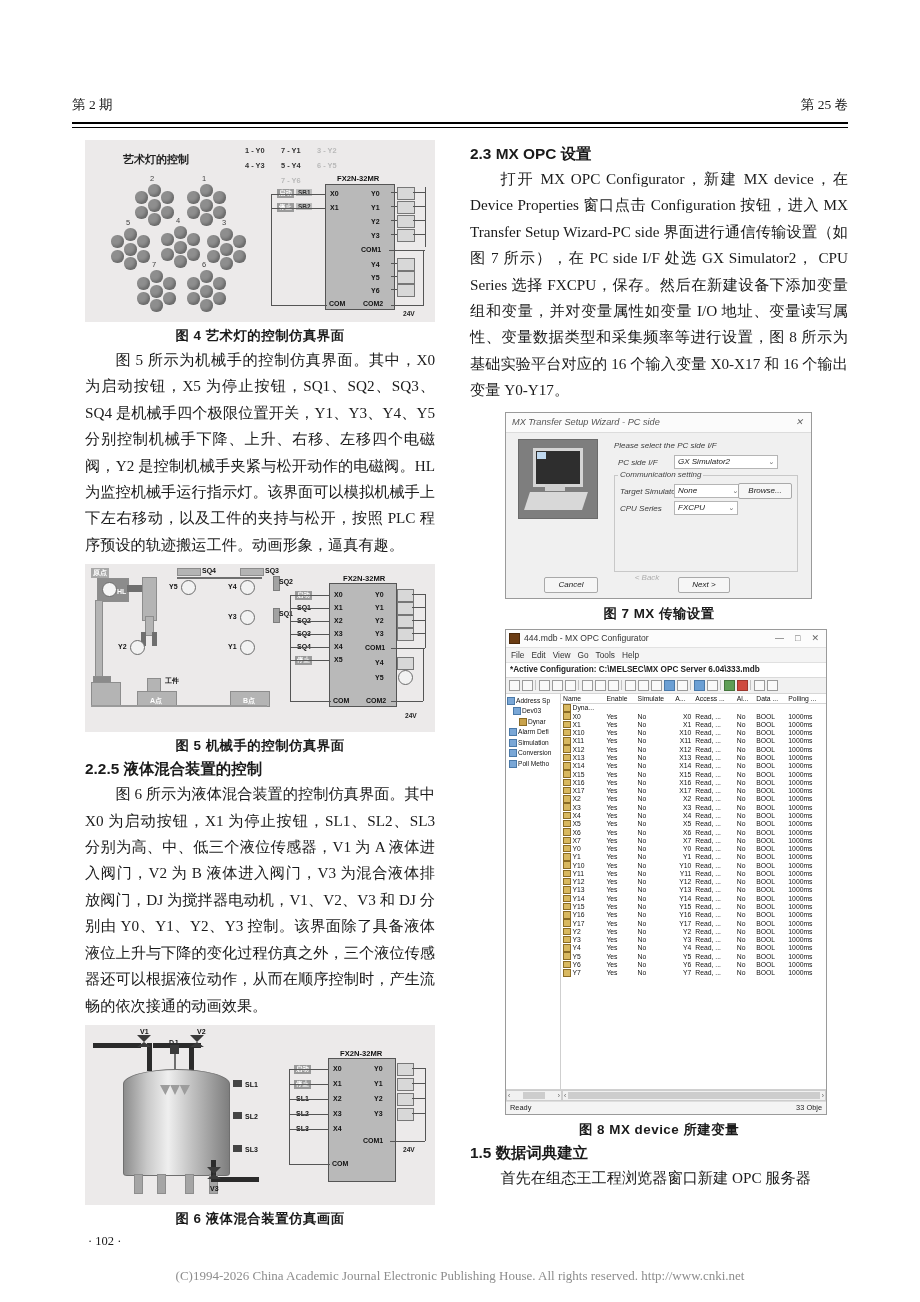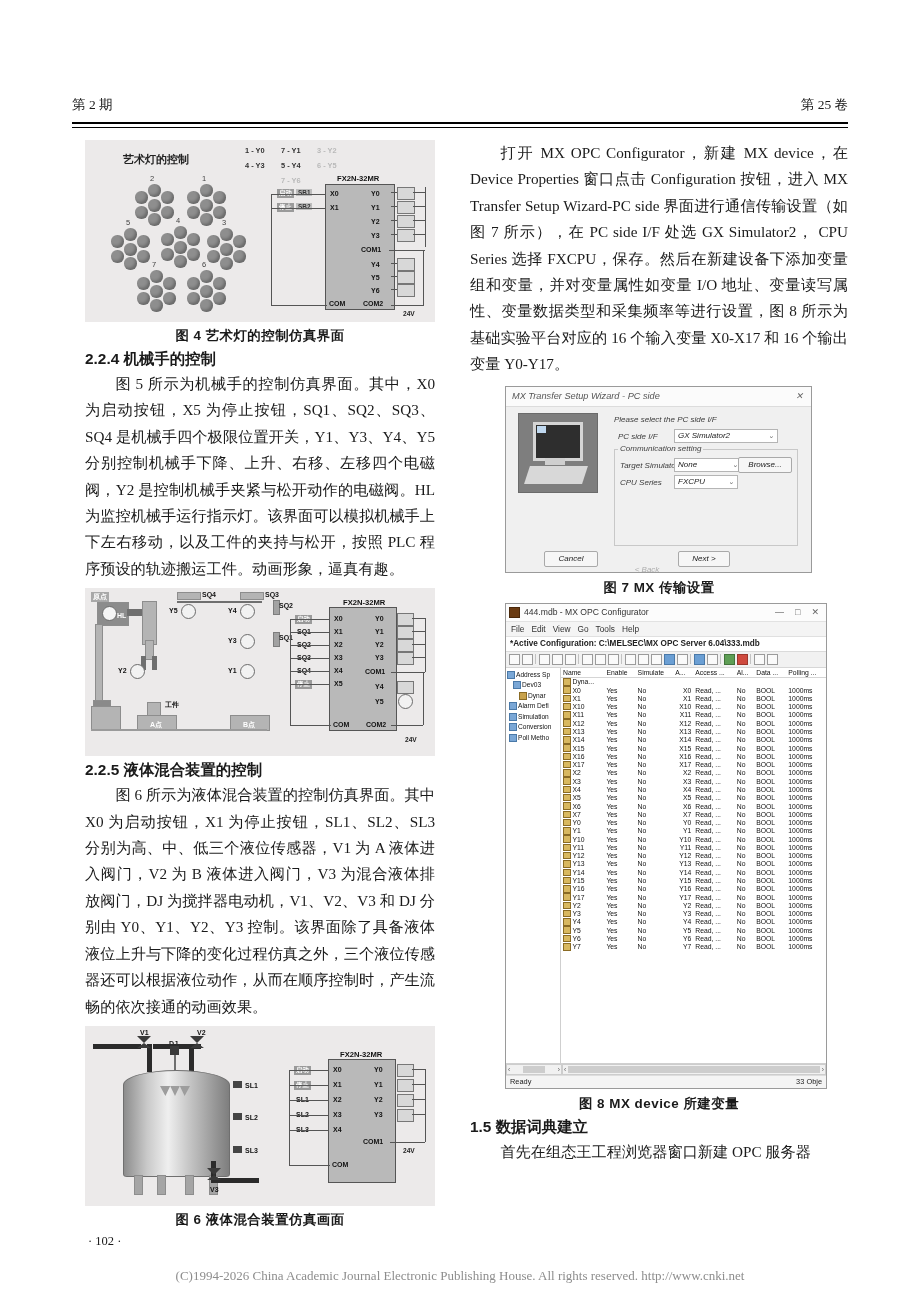--- a/index.html
+++ b/index.html
@@ -234,21 +234,20 @@
       <div class="wire" style="left:328px;top:66px;width:12px;height:1px;"></div>
       <div class="wire" style="left:328px;top:80px;width:12px;height:1px;"></div>
       <div class="wire" style="left:328px;top:94px;width:12px;height:1px;"></div>
       <div class="wire" style="left:304px;top:110px;width:36px;height:1px;"></div>
       <div class="wire" style="left:338px;top:110px;width:1px;height:56px;"></div>
       <div class="wire" style="left:306px;top:165px;width:32px;height:1px;"></div>
       <div class="v24" style="left:318px;top:170px;">24V</div>
     </div>
     <div class="cap">图 4    艺术灯的控制仿真界面</div>
 
-    <h4 class="sec">2.2.4 机械手的控制</h4>
     <p class="body">图 5 所示为机械手的控制仿真界面。其中，X0 为启动按钮，X5 为停止按钮，SQ1、SQ2、SQ3、SQ4 是机械手四个极限位置开关，Y1、Y3、Y4、Y5 分别控制机械手下降、上升、右移、左移四个电磁阀，Y2 是控制机械手夹紧与松开动作的电磁阀。HL 为监控机械手运行指示灯。该界面可以模拟机械手上下左右移动，以及工件的夹持与松开，按照 PLC 程序预设的轨迹搬运工件。动画形象，逼真有趣。</p>
 
     <div class="fig5" style="margin-top:6px;">
       <div class="mlbl" style="left:6px;top:4px;background:#a8a8a8;color:#fff;padding:0 2px;">原点</div>
       <div class="mgray" style="left:92px;top:4px;width:22px;height:6px;"></div>
       <div class="mlbl" style="left:117px;top:3px;">SQ4</div>
       <div class="mgray" style="left:155px;top:4px;width:22px;height:6px;"></div>
       <div class="mlbl" style="left:180px;top:3px;">SQ3</div>
       <div class="mdark" style="left:92px;top:13px;width:85px;height:1.4px;"></div>
 
@@ -327,20 +326,21 @@
       <div class="wire" style="left:340px;top:30px;width:1px;height:54px;"></div>
       <div class="wire" style="left:327px;top:30px;width:13px;height:1px;"></div>
       <div class="wire" style="left:327px;top:43px;width:13px;height:1px;"></div>
       <div class="wire" style="left:327px;top:56px;width:13px;height:1px;"></div>
       <div class="wire" style="left:327px;top:69px;width:13px;height:1px;"></div>
       <div class="wire" style="left:306px;top:84px;width:34px;height:1px;"></div>
       <div class="wire" style="left:338px;top:84px;width:1px;height:53px;"></div>
       <div class="wire" style="left:306px;top:137px;width:32px;height:1px;"></div>
       <div class="v24" style="left:320px;top:148px;">24V</div>
     </div>
+    <div class="cap">图 5   机械手的控制仿真界面</div>
 
     <h4 class="sec">2.2.5 液体混合装置的控制</h4>
     <p class="body">图 6 所示为液体混合装置的控制仿真界面。其中 X0 为启动按钮，X1 为停止按钮，SL1、SL2、SL3 分别为高、中、低三个液位传感器，V1 为 A 液体进入阀门，V2 为 B 液体进入阀门，V3 为混合液体排放阀门，DJ 为搅拌器电动机，V1、V2、V3 和 DJ 分别由 Y0、Y1、Y2、Y3 控制。该界面除了具备液体液位上升与下降的变化过程仿真之外，三个液位传感器还可以根据液位动作，从而在顺序控制时，产生流畅的依次接通的动画效果。</p>
 
     <div class="fig6" style="margin-top:6px;">
       <div class="mlbl" style="left:55px;top:3px;">V1</div>
       <div class="mlbl" style="left:112px;top:3px;">V2</div>
       <div class="mlbl" style="left:84px;top:14px;">DJ</div>
       <div class="pipe" style="left:8px;top:18px;width:48px;height:5px;"></div>
       <div class="pipe" style="left:62px;top:18px;width:5px;height:28px;"></div>
@@ -401,20 +401,21 @@
       <div class="wire" style="left:327px;top:58px;width:13px;height:1px;"></div>
       <div class="wire" style="left:327px;top:73px;width:13px;height:1px;"></div>
       <div class="wire" style="left:327px;top:88px;width:13px;height:1px;"></div>
       <div class="wire" style="left:305px;top:116px;width:35px;height:1px;"></div>
       <div class="v24" style="left:318px;top:121px;">24V</div>
     </div>
     <div class="cap">图 6   液体混合装置仿真画面</div>
   </div>
 
   <div class="colR">
+    <h4 class="sec">2.3   MX OPC 设置</h4>
     <p class="body">打开 MX OPC Configurator，新建 MX device，在 Device Properties 窗口点击 Configuration 按钮，进入 MX Transfer Setup Wizard-PC side 界面进行通信传输设置（如图 7 所示），在 PC side I/F 处选 GX Simulator2， CPU Series 选择 FXCPU，保存。然后在新建设备下添加变量组和变量，并对变量属性如变量 I/O 地址、变量读写属性、变量数据类型和采集频率等进行设置，图 8 所示为基础实验平台对应的 16 个输入变量 X0-X17 和 16 个输出变量 Y0-Y17。</p>
 
     <div class="win" style="margin:8px 0 0 35px;width:305px;height:185px;">
       <div class="wintitle">
         <span class="t">MX Transfer Setup Wizard - PC side</span>
         <span class="wbtns">
             <span>✕</span>
           </span>
       </div>
       <div class="pcimg" style="left:12px;top:26px;width:78px;height:78px;">
@@ -436,21 +437,21 @@
         <span class="cv">None</span>
           <span class="car">⌄</span>
       </div>
       <div class="wbtn" style="left:232px;top:70px;width:52px;height:14px;">Browse...</div>
       <div class="flbl" style="left:114px;top:91px;">CPU Series</div>
       <div class="combo" style="left:168px;top:88px;width:56px;height:12px;">
         <span class="cv">FXCPU</span>
           <span class="car">⌄</span>
       </div>
       <div class="wbtn" style="left:38px;top:164px;width:52px;height:14px;">Cancel</div>
-      <div class="wbtn dis" style="left:116px;top:176px;width:50px;height:14px;border:0;background:none;">&lt; Back</div>
+      <div class="wbtn dis" style="left:116px;top:158px;width:50px;height:14px;border:0;background:none;">&lt; Back</div>
       <div class="wbtn" style="left:172px;top:164px;width:50px;height:14px;">Next &gt;</div>
     </div>
     <div class="cap" style="margin-top:6px;">图 7   MX 传输设置</div>
 
     <div class="cfg" style="margin:6px 0 0 35px;">
       <div class="cfgtitle">
         <i class="cfgicon"></i>
         <span class="t">444.mdb - MX OPC Configurator</span>
         <span class="wbtns">
           <span>—</span>

